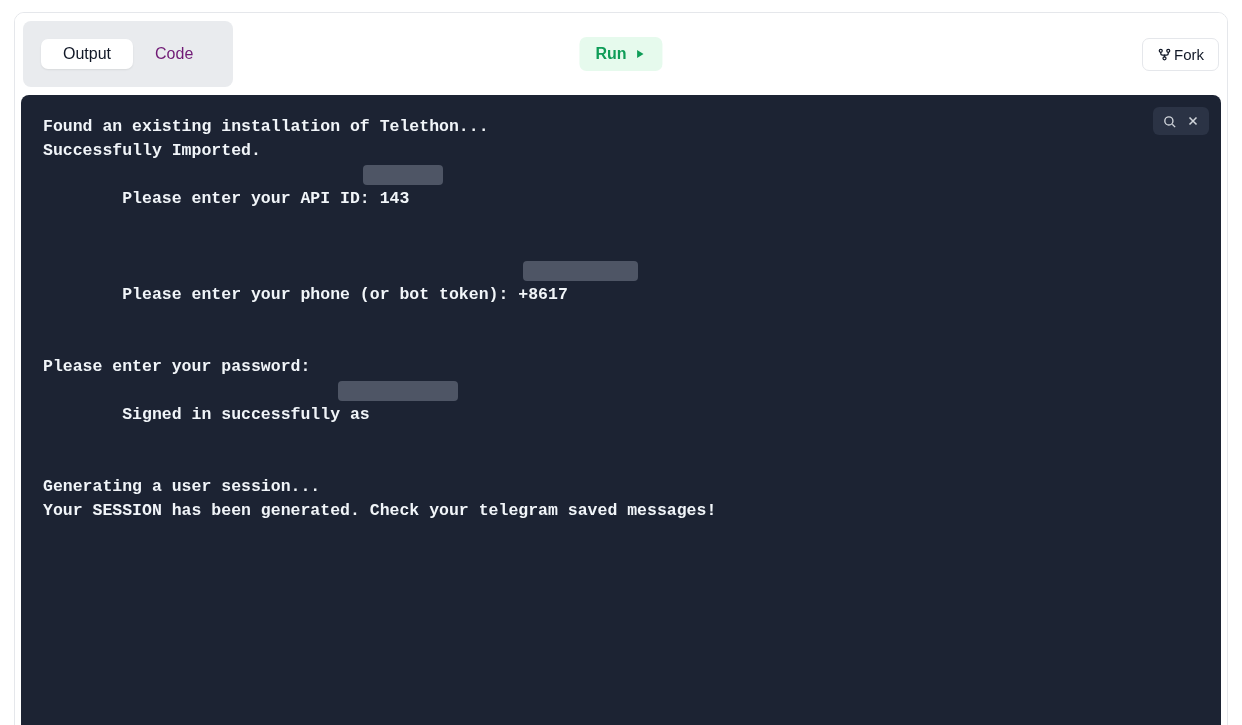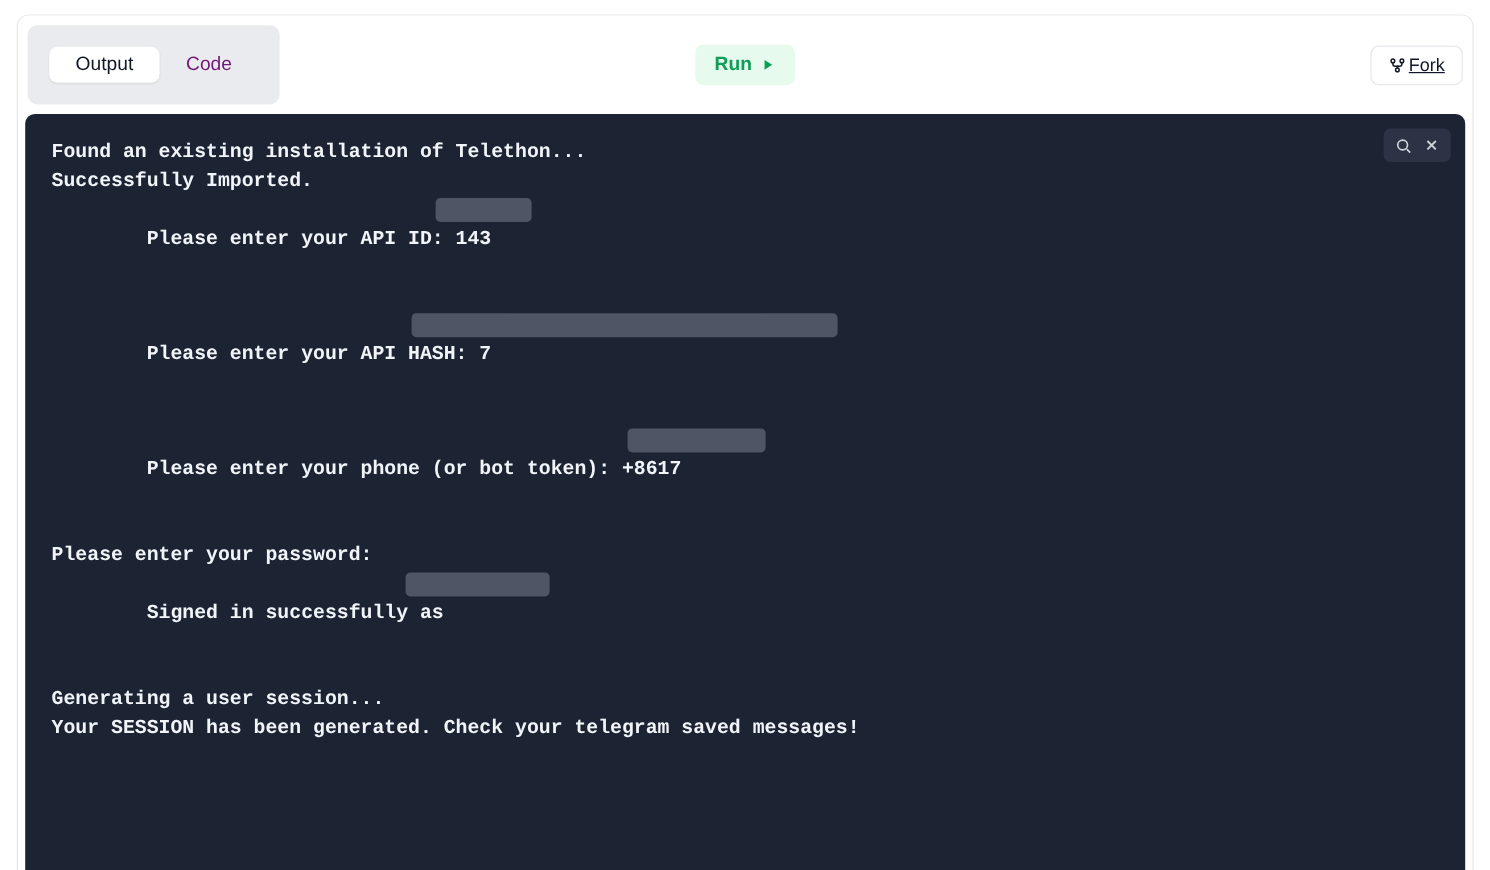--- a/index.html
+++ b/index.html
@@ -80,21 +80,20 @@
       display: inline-flex;
       align-items: center;
       gap: 2px;
       background: #ffffff;
       border: 1px solid #e5e7eb;
       border-radius: 7px;
       padding: 7px 14px;
       font-size: 15px;
       color: #111827;
       cursor: pointer;
-      text-decoration: underline;
     }
     .terminal {
       background: #1c2333;
       color: #f1f5f9;
       font-family: "SFMono-Regular", Consolas, "Liberation Mono", Menlo, monospace;
       font-size: 16.5px;
       line-height: 24px;
       padding: 20px 22px 26px 22px;
       border-radius: 8px;
       margin: 0 6px 6px 6px;
@@ -199,24 +198,20 @@
         </span>
       </div>
 
       <div class="line">Found an existing installation of Telethon...</div>
       <div class="line">Successfully Imported.</div>
       <div class="line">
         <span>Please enter your API ID: 143</span>
         <span class="redact" style="left:320px; width:80px;"></span>
       </div>
       <div class="line">
-        <span>Please enter your API HASH: 7</span>
-        <span class="redact" style="left:300px; width:355px;"></span>
-      </div>
-      <div class="line">
         <span>Please enter your phone (or bot token): +8617</span>
         <span class="redact" style="left:480px; width:115px;"></span>
       </div>
       <div class="line">Please enter your password: </div>
       <div class="line">
         <span>Signed in successfully as </span>
         <span class="redact" style="left:295px; width:120px;"></span>
       </div>
       <div class="line">Generating a user session...</div>
       <div class="line">Your SESSION has been generated. Check your telegram saved messages!</div>

